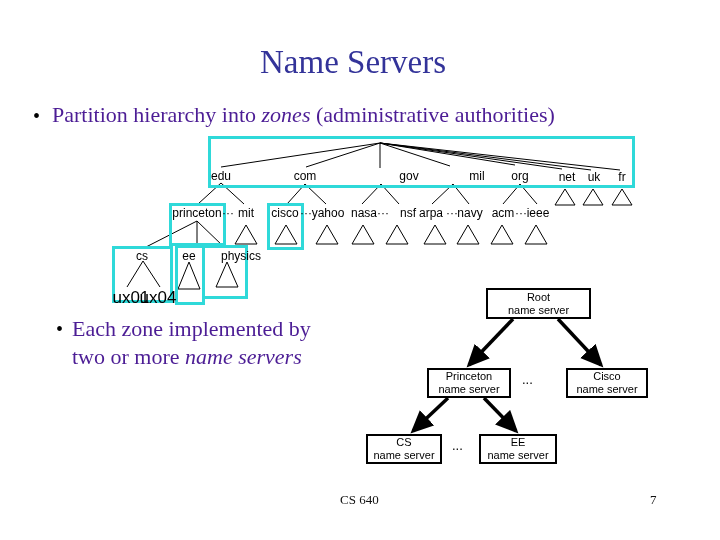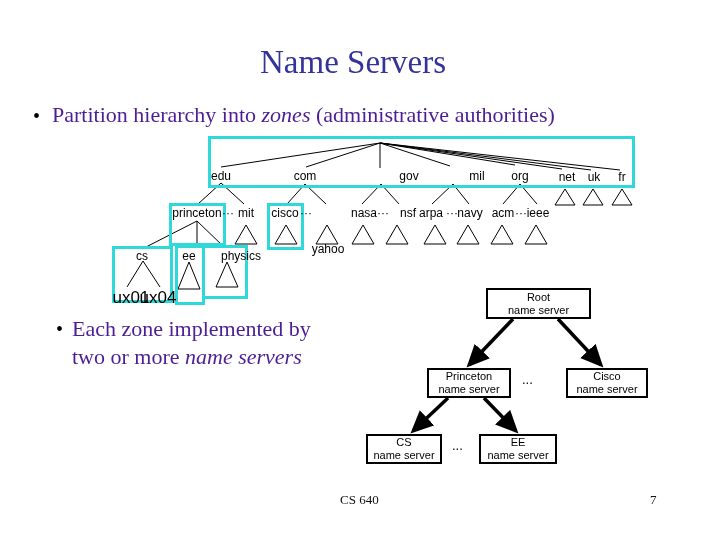--- a/index.html
+++ b/index.html
@@ -126,21 +126,21 @@
   <span class="lbl" style="left:520px;top:169px;">org</span>
   <span class="lbl" style="left:567px;top:170px;">net</span>
   <span class="lbl" style="left:594px;top:170px;">uk</span>
   <span class="lbl" style="left:622px;top:170px;">fr</span>
 
   <span class="lbl" style="left:197px;top:206px;">princeton</span>
   <span class="lbl" style="left:228px;top:206px;">···</span>
   <span class="lbl" style="left:246px;top:206px;">mit</span>
   <span class="lbl" style="left:285px;top:206px;">cisco</span>
   <span class="lbl" style="left:306px;top:206px;">···</span>
-  <span class="lbl" style="left:328px;top:206px;margin-top:36px;">yahoo</span>
+  <span class="lbl" style="left:328px;top:206px;">yahoo</span>
   <span class="lbl" style="left:364px;top:206px;">nasa</span>
   <span class="lbl" style="left:383px;top:206px;">···</span>
   <span class="lbl" style="left:398px;top:206px;padding-left:20px;">nsf</span>
   <span class="lbl" style="left:431px;top:206px;text-align:right;">arpa</span>
   <span class="lbl" style="left:452px;top:206px;">···</span>
   <span class="lbl" style="left:470px;top:206px;">navy</span>
   <span class="lbl" style="left:503px;top:206px;">acm</span>
   <span class="lbl" style="left:521px;top:206px;">···</span>
   <span class="lbl" style="left:538px;top:206px;">ieee</span>
 

